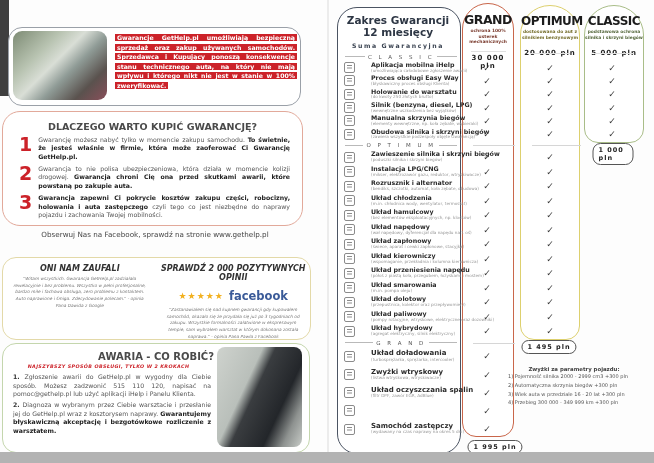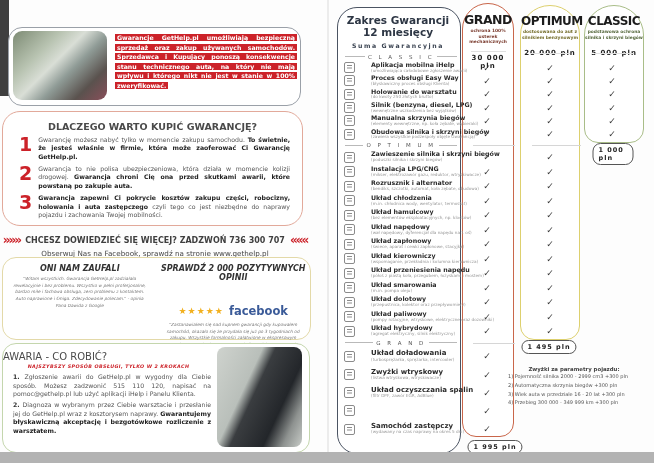--- a/index.html
+++ b/index.html
@@ -35,21 +35,21 @@
 
   #box-rev{left:2px;top:257px;width:307px;height:81px;border:1.3px solid #e3d9a8;border-radius:14px;background:#fff;display:flex;}
   .rev-col{flex:1;padding-top:6px;text-align:center;}
   .rev-title{font-size:8px;font-weight:bold;color:#333;font-style:italic;}
   .stars{color:#f2b01e;font-size:9px;letter-spacing:1px;vertical-align:middle;}
   #google-logo{font-size:13px;font-weight:bold;margin-left:5px;vertical-align:middle;}
   #fb-logo{font-size:11.5px;font-weight:bold;color:#3a5a98;margin-left:5px;vertical-align:middle;}
   .rev-quote{font-size:4.3px;font-style:italic;color:#777;line-height:1.55;margin:3px 10px 0 10px;}
 
   #box-aw{left:2px;top:343px;width:306px;height:108px;border:1.3px solid #c4d6ad;border-radius:14px;background:#fff;}
-  #aw-title{margin:7px 95px 0 0;text-align:left;font-size:10px;color:#4a4a4a;}
+  #aw-title{margin:7px 95px 0 0;text-align:right;font-size:10px;color:#4a4a4a;font-weight:bold;}
   #aw-sub{margin:2px 95px 0 0;text-align:center;font-size:4.8px;font-weight:bold;font-style:italic;color:#cc2229;letter-spacing:.4px;}
   #aw-steps{margin:4px 0 0 10px;width:198px;}
   .aw-step{font-size:6.2px;line-height:1.4;text-align:justify;color:#555;margin-top:2px;}
   .aw-step .b{font-weight:bold;color:#222;}
   .aw-num{font-weight:bold;color:#333;}
   #photo-mech{left:217px;top:347px;width:85px;height:100px;border-radius:8px;
     background:linear-gradient(115deg,#cfd3ce 0%,#b9bfba 35%,#3a3d40 45%,#23262a 70%,#8e9290 85%,#c8ccc8 100%);}
 
   
   #rpage{left:330px;top:0;width:324px;height:463px;border-radius:27px;}
@@ -126,36 +126,31 @@
           <div class="why-text"><span>Gwarancja to nie polisa ubezpieczeniowa, która działa w momencie kolizji drogowej. </span><span class="b">Gwarancja chroni Cię ona przed skutkami awarii, które powstaną po zakupie auta.</span></div>
         </div>
         <div class="why-item">
           <div class="why-num">3</div>
           <div class="why-text"><span class="b">Gwarancja zapewni Ci pokrycie kosztów zakupu części, robocizny, holowania i auta zastępczego</span><span> czyli tego co jest niezbędne do naprawy pojazdu i zachowania Twojej mobilności.</span></div>
         </div>
       </div>
   </div>
 
   <div class="abs" id="cta">
-    <div id="cta-line1-wrap">
-      <span class="chev">»»»</span>
-      <span id="cta-line1">CHCESZ DOWIEDZIEĆ SIĘ WIĘCEJ? ZADZWOŃ 736 300 707</span>
-      <span class="chev">«««</span>
-    </div>
     <div id="cta-line2">Obserwuj Nas na Facebook, sprawdź na stronie www.gethelp.pl</div>
   </div>
 
   <div class="abs" id="box-rev">
     <div class="rev-col">
       <div class="rev-title">ONI NAM ZAUFALI</div>
       <div class="rev-quote">"Witam wszystkich. Gwarancja GetHelp.pl zadziałała rewelacyjnie i bez problemu. Wszystko w pełni profesjonalne, bardzo miłe i fachowa obsługa, zero problemu z kontaktem. Auto naprawione i śmiga. Zdecydowanie polecam." - opinia Pana Dawida z Google</div>
     </div>
     <div class="rev-col">
       <div class="rev-title">SPRAWDŹ 2 000 POZYTYWNYCH OPINII</div>
-      <div style="margin-top:18px;">
+      <div style="margin-top:3px;">
         <span class="stars">★★★★★</span><span id="fb-logo">facebook</span>
       </div>
       <div class="rev-quote">"Zastanawiałem się nad kupnem gwarancji gdy kupowałem samochód, okazało się że przydała się już po 3 tygodniach od zakupu. Wszystkie formalności załatwione w ekspresowym tempie, sam wybrałem warsztat w którym dokonana została naprawa." - opinia Pana Pawła z Facebook</div>
     </div>
   </div>
 
   <div class="abs" id="box-aw">
     <div id="aw-title">AWARIA - CO ROBIĆ?</div>
     <div id="aw-sub">NAJSZYBSZY SPOSÓB OBSŁUGI, TYLKO W 2 KROKACH</div>
     <div id="aw-steps">

